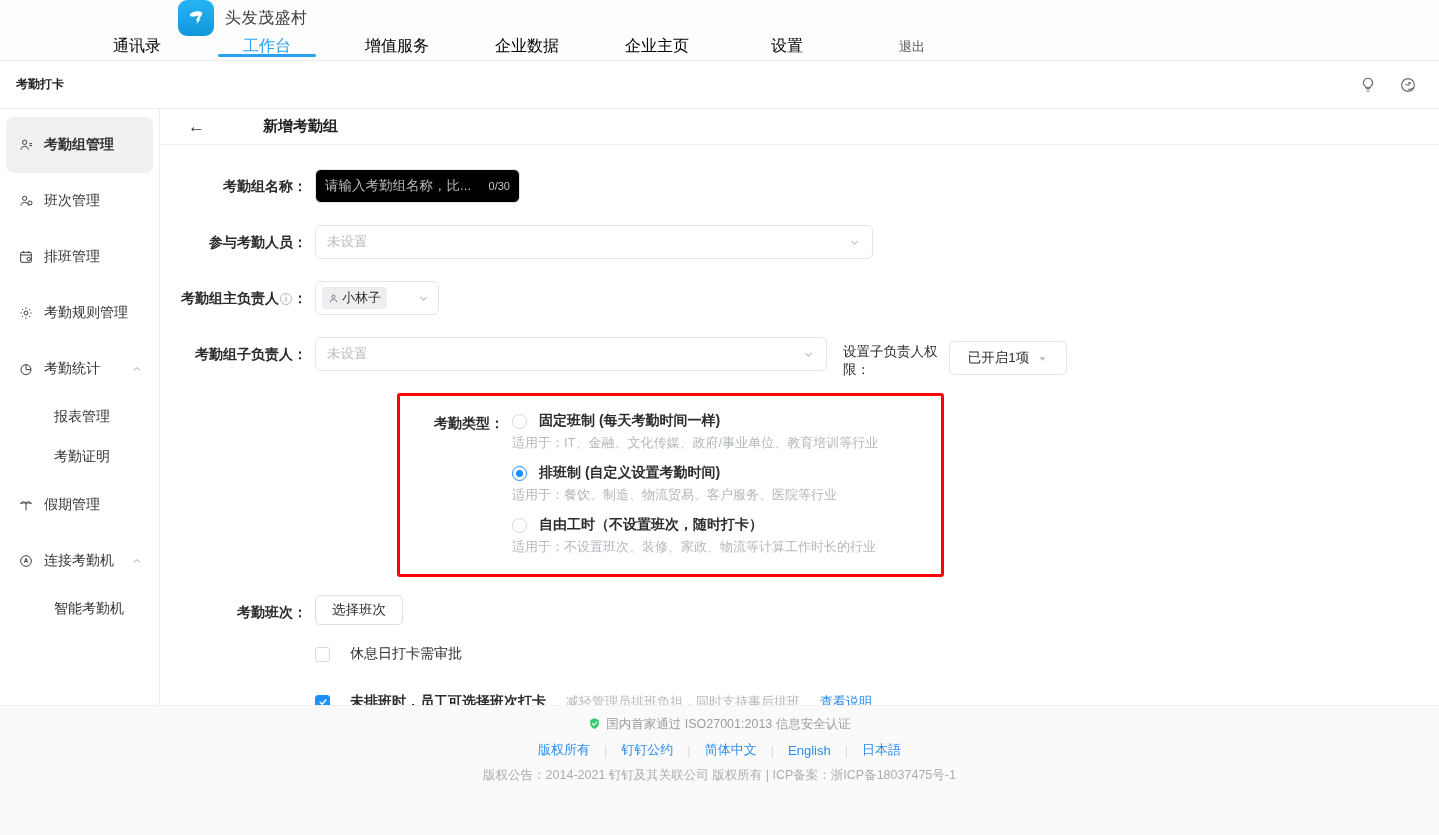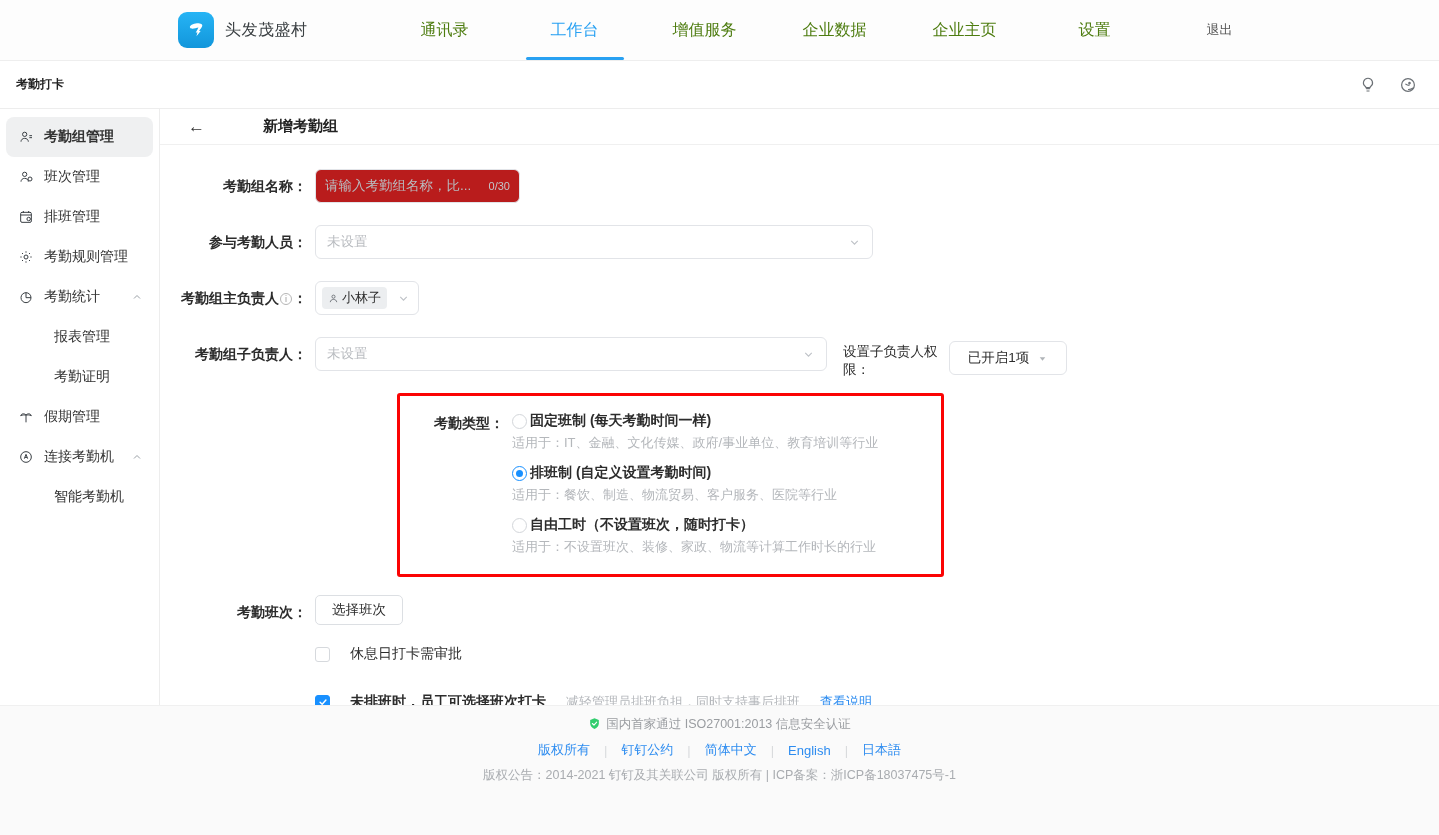--- a/index.html
+++ b/index.html
@@ -12,38 +12,39 @@
   }
 
   
   #top-nav {
     height: 61px;
     background: #fdfdfd;
     border-bottom: 1px solid #eeeeee;
     display: flex;
     align-items: stretch;
     position: relative;
+    flex-direction: column;
   }
   #brand {
     display: flex; align-items: center; gap: 11px;
     margin-left: 178px;
   }
   #logo-mark {
     width: 36px; height: 36px; border-radius: 9px;
     background: linear-gradient(180deg,#26b4f5 0%,#1296db 100%);
     display: flex; align-items: center; justify-content: center;
     flex: 0 0 auto;
   }
   #brand-name { font-size: 16px; color: #3b4043; letter-spacing: .5px; }
 
   #nav-tabs { display: flex; align-items: stretch; margin-left: 72px; }
   .nav-tab {
     display: flex; align-items: center; justify-content: center;
     padding: 0 18px; min-width: 130px;
-    font-size: 16px; color: #4d7c0f; cursor: pointer;
+    font-size: 16px; color: #000000; cursor: pointer;
     position: relative;
   }
   .nav-tab.active { color: #29a1f2; }
   .nav-tab.active::after {
     content: ""; position: absolute; left: 16px; right: 16px; bottom: 0;
     height: 3px; background: #29a1f2; border-radius: 2px;
   }
   .nav-tab.logout { font-size: 13px; color: #555; min-width: 100px; margin-left: 10px; }
 
   
@@ -63,21 +64,21 @@
 
   
   #sidebar {
     width: 160px; flex: 0 0 160px;
     border-right: 1px solid #ededed;
     background: #ffffff;
     padding-top: 8px;
   }
   .side-item {
     display: flex; align-items: center;
-    height: 40px; margin: 0 6px; padding: 12px 10px;
+    height: 56px; margin: 0 6px; padding: 12px 10px;
     border-radius: 8px; cursor: pointer;
     font-size: 14px; color: #333;
   }
   .side-item.active { background: #eff0f1; font-weight: bold; }
   .side-ico { width: 20px; flex: 0 0 20px; display: flex; align-items: center; justify-content: center; margin-right: 8px; }
   .side-label { flex: 1 1 auto; white-space: nowrap; }
   .side-caret { margin-left: auto; color: #9aa0a6; display: flex; align-items: center; }
   .side-sub {
     display: flex; align-items: center;
     height: 40px; margin: 0 6px; padding-left: 48px;
@@ -104,36 +105,36 @@
   .form-label .qmark {
     display: inline-block; width: 12px; height: 12px; line-height: 11px;
     border: 1px solid #b6b6b6; border-radius: 50%;
     font-size: 9px; font-weight: normal; color: #9a9a9a;
     text-align: center; vertical-align: 1px; margin: 0 1px;
   }
   .form-ctrl { flex: 1 1 auto; }
 
   .txt-input {
     width: 205px; height: 34px; border: 1px solid #e2e4e8; border-radius: 6px;
-    display: flex; align-items: center; padding: 0 9px; background: #b91c1c;
+    display: flex; align-items: center; padding: 0 9px; background: #000000;
   }
   .txt-placeholder { font-size: 13.5px; color: #b9bcc0; white-space: nowrap; overflow: hidden; }
   .txt-counter { margin-left: auto; font-size: 11px; color: #c3c6ca; padding-left: 4px; }
 
   .select-box {
     height: 34px; border: 1px solid #e2e4e8; border-radius: 6px;
     display: flex; align-items: center; padding: 0 11px; background: #fff;
   }
   .select-box .sel-val { font-size: 13.5px; color: #b9bcc0; }
   .select-box .sel-caret { margin-left: auto; color: #bdc1c6; display: flex; }
   #sel-persons { width: 558px; }
   #sel-subowner { width: 512px; }
 
   #owner-box {
-    width: 104px; height: 34px; border: 1px solid #e2e4e8; border-radius: 6px;
+    width: 124px; height: 34px; border: 1px solid #e2e4e8; border-radius: 6px;
     display: flex; align-items: center; padding: 0 6px; background: #fff;
   }
   .person-chip {
     display: flex; align-items: center; gap: 3px;
     background: #eceef0; border-radius: 4px; padding: 2px 6px;
     font-size: 13px; color: #2c2c2c;
   }
   #owner-box .sel-caret { margin-left: auto; color: #bdc1c6; display: flex; padding-right: 2px; }
 
   .inline-right { display: flex; align-items: flex-start; gap: 10px; margin-left: 16px; }
@@ -150,21 +151,21 @@
     position: relative;
     border: 3px solid #fb0404;
     border-radius: 3px;
     margin: 14px 0 0 0;
     width: 547px; margin-left: 237px;
     padding: 16px 0 18px 12px;
   }
   #radio-highlight .form-label { width: 100px; flex: 0 0 100px; line-height: 20px; padding-top: 1px; }
   .radio-opt { margin-bottom: 12px; }
   .radio-opt:last-child { margin-bottom: 0; }
-  .radio-line { display: flex; align-items: center; gap: 3px; cursor: pointer; }
+  .radio-line { display: flex; align-items: center; gap: 12px; cursor: pointer; }
   .radio-dot {
     width: 15px; height: 15px; border-radius: 50%;
     border: 1px solid #d3d6da; background: #fff; flex: 0 0 15px;
     display: flex; align-items: center; justify-content: center;
   }
   .radio-dot.checked { border: 1.5px solid #1890ff; }
   .radio-dot.checked::after {
     content: ""; width: 7px; height: 7px; border-radius: 50%; background: #1890ff;
   }
   .radio-title { font-size: 14px; font-weight: bold; color: #2c2c2c; }

